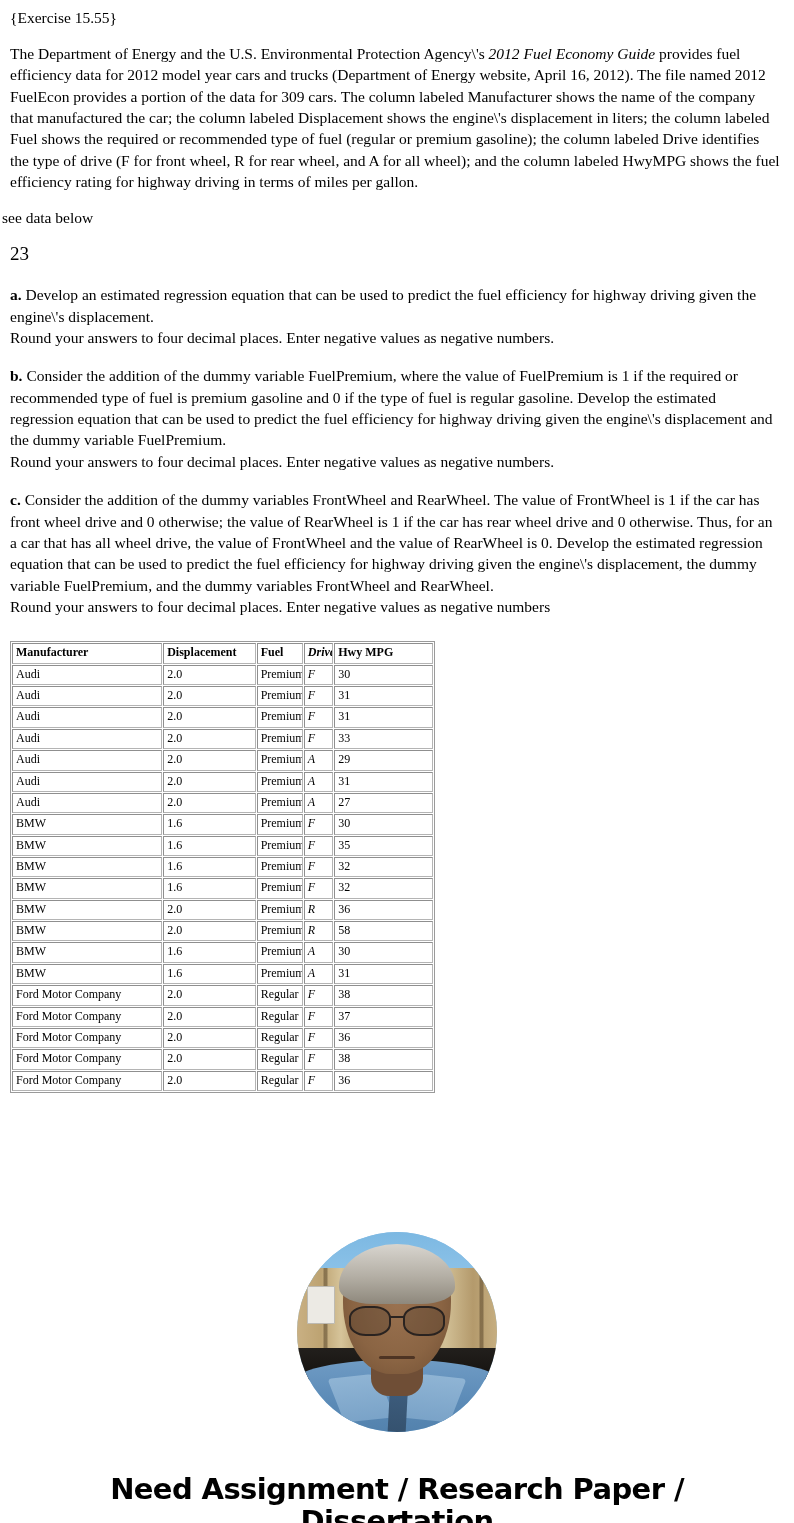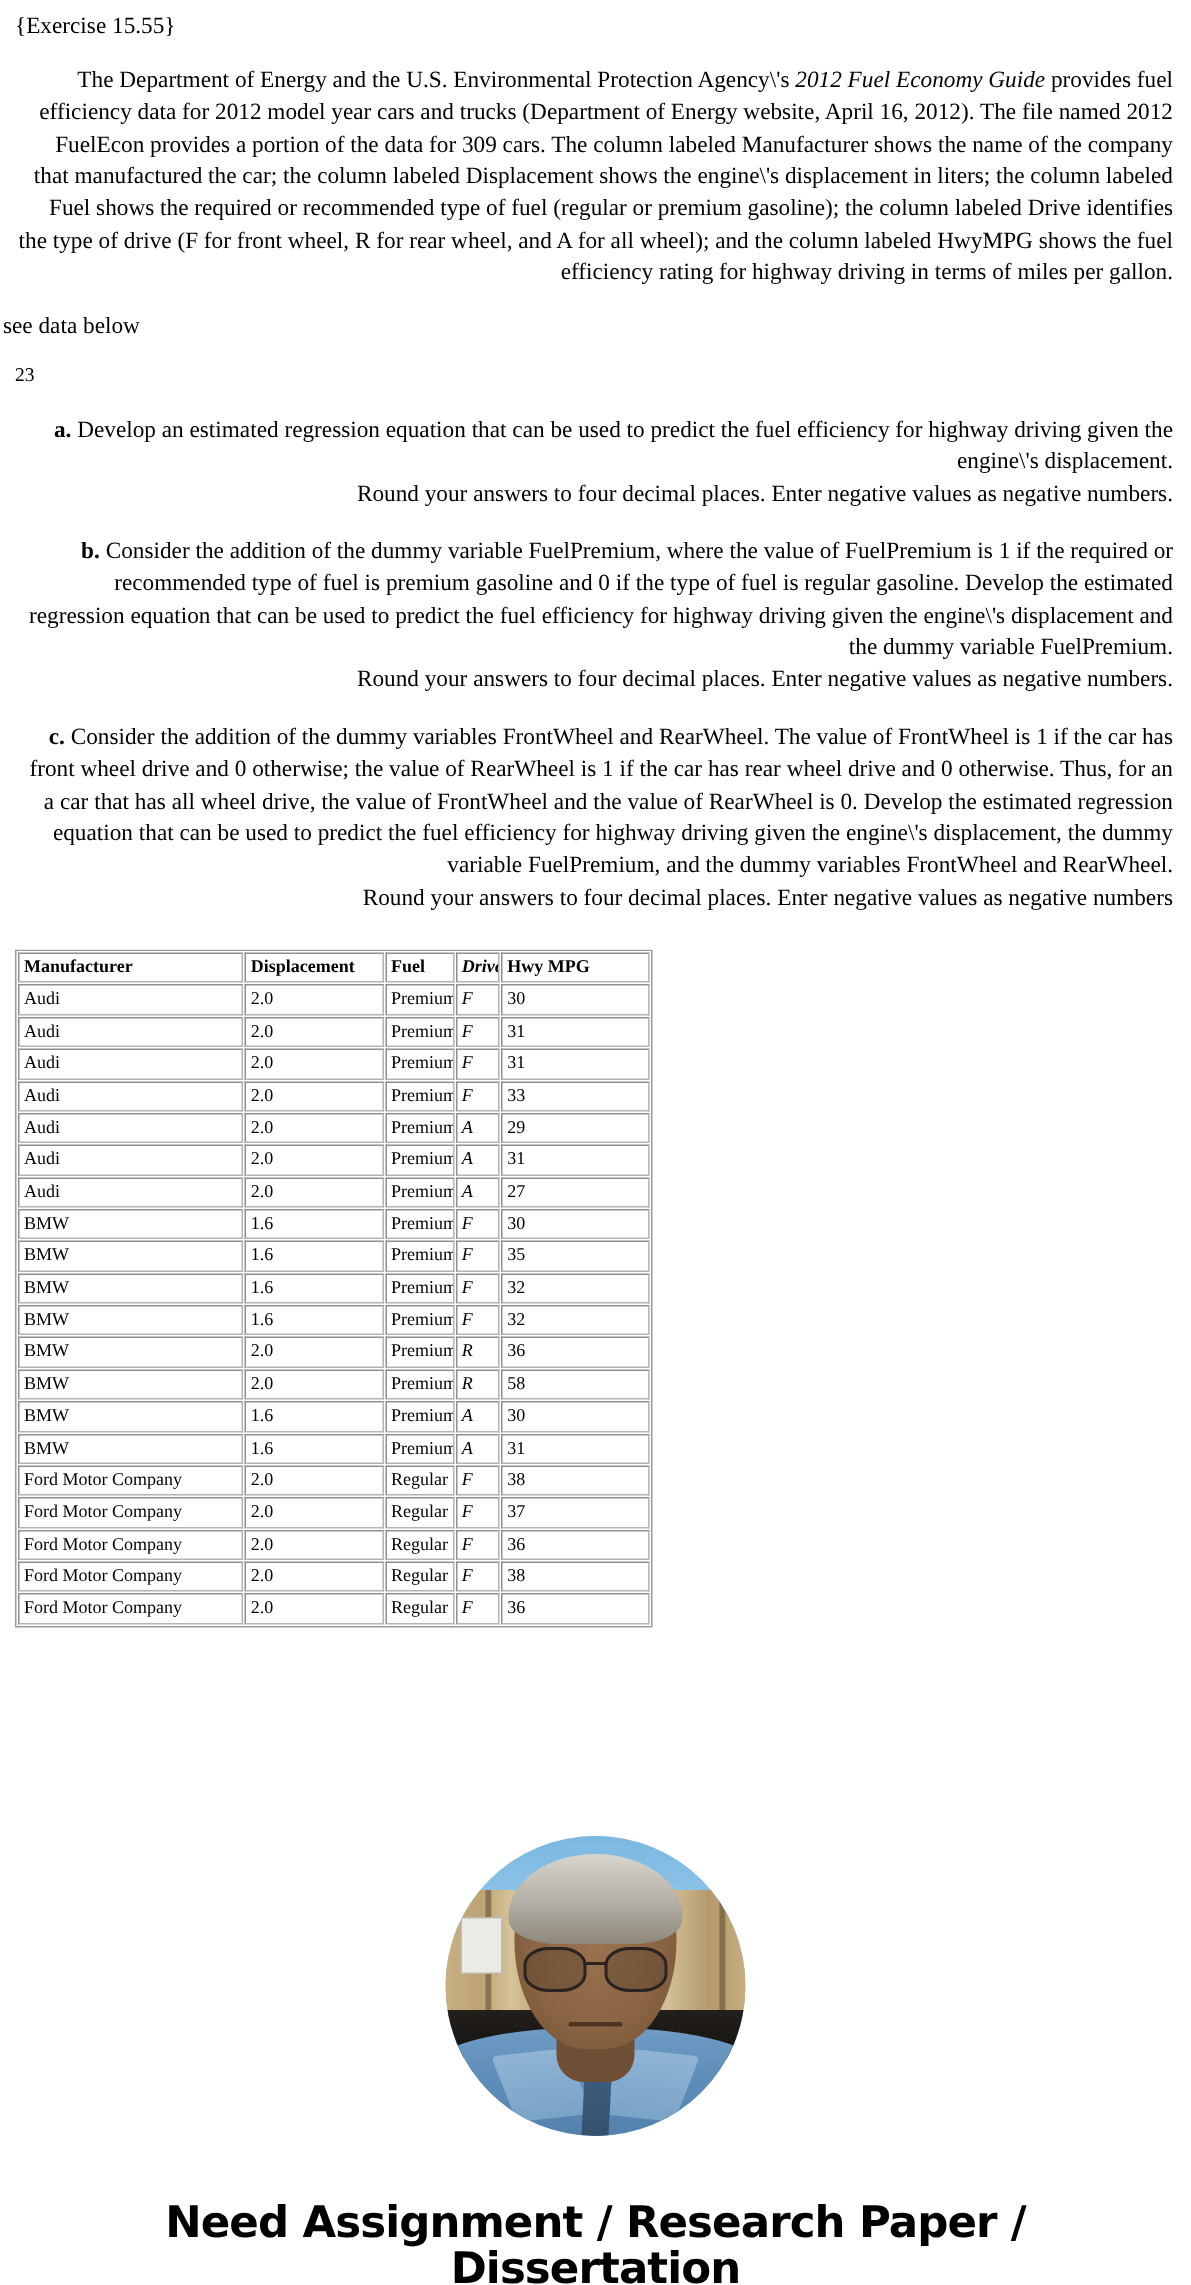--- a/index.html
+++ b/index.html
@@ -26,39 +26,39 @@
   .exercise-tag {
     font-size: 15.5px;
     line-height: 1.35;
     padding: 8px 10px 0 10px;
   }
   .para {
     font-size: 15.5px;
     line-height: 1.38;
     padding: 0 12px 0 10px;
     margin: 14px 0 0 0;
-    text-align: right;
+    text-align: left;
   }
   .para.tight {
     margin-top: 16px;
   }
   .para em {
     font-style: italic;
   }
   .para b {
     font-weight: bold;
   }
   .small-note {
     font-size: 15.5px;
     line-height: 1.38;
     padding: 0 12px 0 2px;
     margin: 14px 0 0 0;
   }
   .qnum {
-    font-size: 13px;
+    font-size: 19px;
     line-height: 1.38;
     padding: 0 12px 0 10px;
     margin: 13px 0 0 0;
   }
   .part-block {
     margin-top: 17px;
   }
   .round-line {
     display: block;
   }

